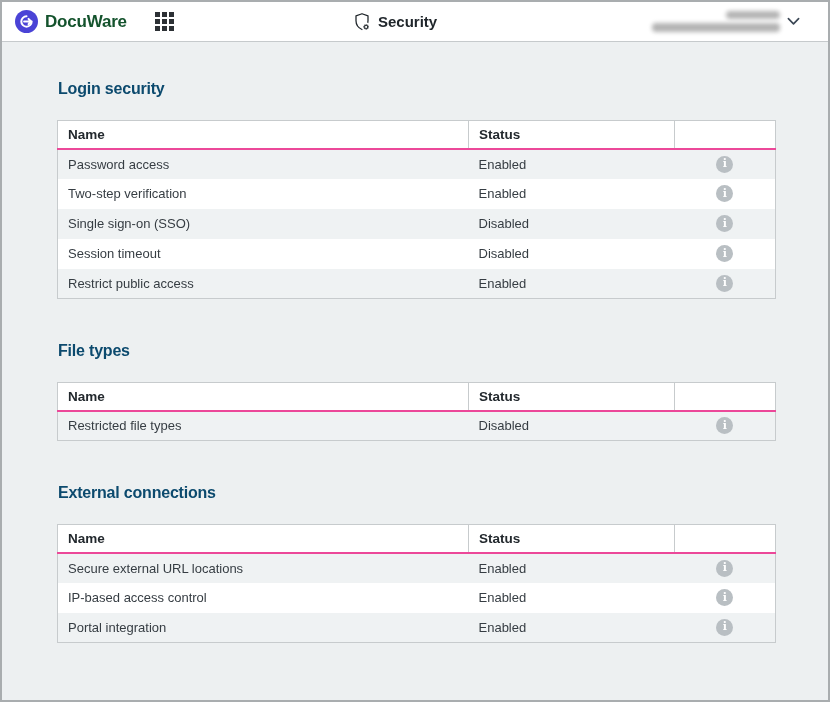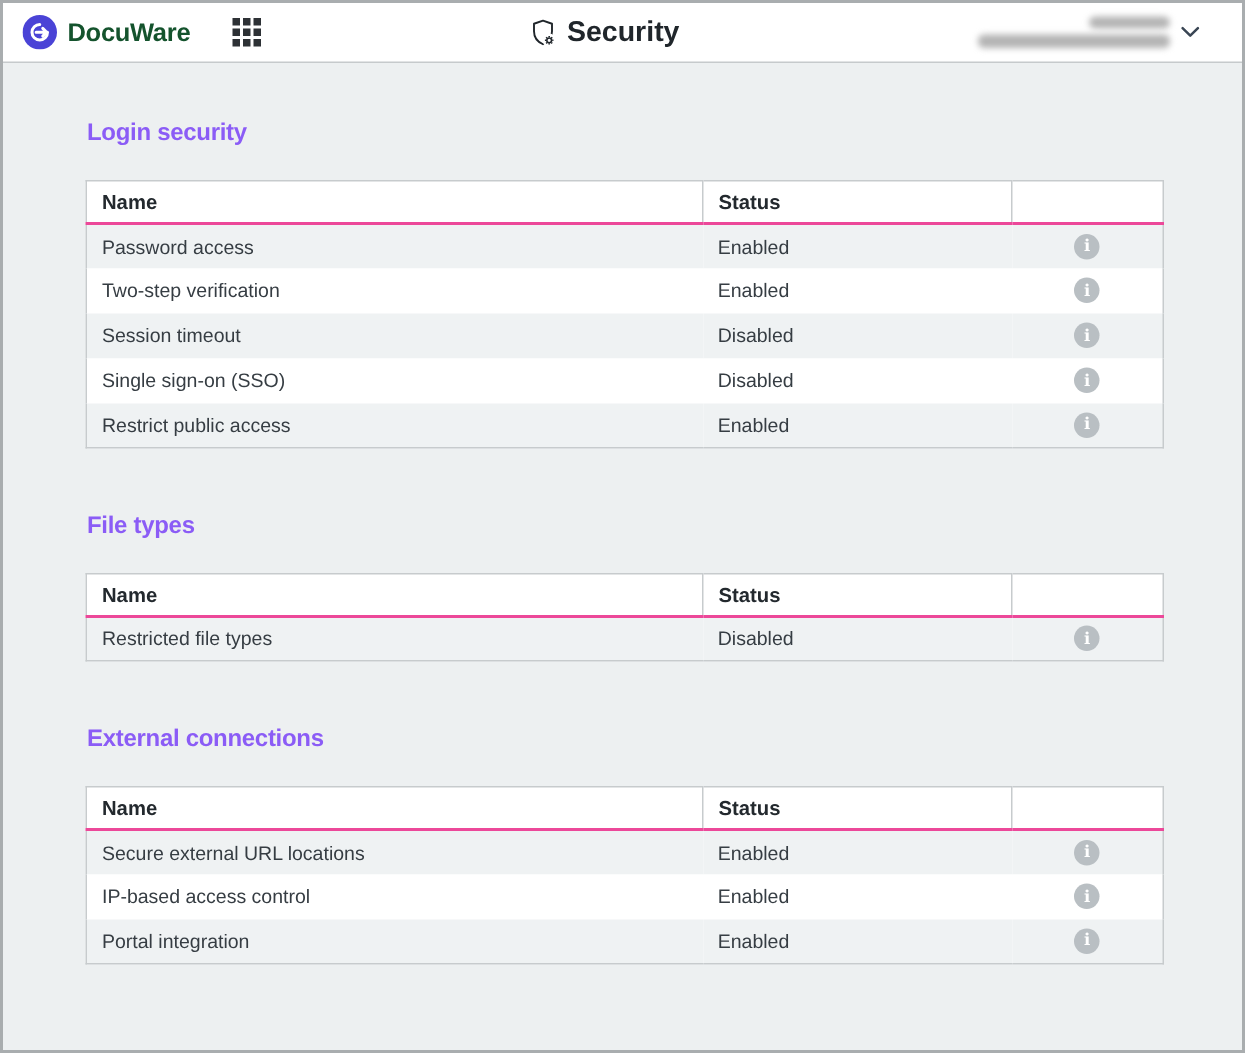--- a/index.html
+++ b/index.html
@@ -30,35 +30,35 @@
     margin-left:28px;
     display:grid; grid-template-columns:repeat(3,5px); grid-template-rows:repeat(3,5px);
     gap:2px; cursor:pointer;
   }
   .apps-grid span { background:#2d3135; width:5px; height:5px; display:block; }
 
   .page-title-group {
     position:absolute; left:351px; top:0; height:100%;
     display:flex; align-items:center; gap:7px;
   }
-  .page-title-text { font-size:19px; font-weight:bold; color:#20262b; }
+  .page-title-text { font-size:15px; font-weight:bold; color:#20262b; }
 
   .user-menu {
     margin-left:auto;
     display:flex; align-items:center; gap:7px; cursor:pointer;
   }
   .user-lines { display:flex; flex-direction:column; align-items:flex-end; gap:4px; }
   .blur-line { background:#b4b4b4; border-radius:4px; filter:blur(2px); }
   .blur-line.line1 { width:54px; height:8px; }
   .blur-line.line2 { width:128px; height:9px; }
 
   
   .content { padding:0 51px 0 55px; }
   .section-title {
-    font-size:16px; font-weight:bold; color:#8b5cf6;
+    font-size:16px; font-weight:bold; color:#0c4a6e;
     margin:38px 0 22px 1px; letter-spacing:-0.2px;
   }
   .section:first-child .section-title { margin-top:38px; }
   .section + .section .section-title { margin-top:43px; }
 
   table.settings-table {
     border-collapse:collapse; table-layout:fixed;
     width:718px; background:#ffffff;
     border:1px solid #c7cbcd;
   }
@@ -179,31 +179,31 @@
     <td class="cell-name">Two-step verification</td>
     <td class="cell-status">Enabled</td>
     <td class="cell-info">
       <span class="info-icon">
         <span class="info-i">i</span>
       </span>
     </td>
   </tr>
 
   <tr class="setting-row">
+    <td class="cell-name">Single sign-on (SSO)</td>
+    <td class="cell-status">Disabled</td>
+    <td class="cell-info">
+      <span class="info-icon">
+        <span class="info-i">i</span>
+      </span>
+    </td>
+  </tr>
+
+  <tr class="setting-row">
     <td class="cell-name">Session timeout</td>
-    <td class="cell-status">Disabled</td>
-    <td class="cell-info">
-      <span class="info-icon">
-        <span class="info-i">i</span>
-      </span>
-    </td>
-  </tr>
-
-  <tr class="setting-row">
-    <td class="cell-name">Single sign-on (SSO)</td>
     <td class="cell-status">Disabled</td>
     <td class="cell-info">
       <span class="info-icon">
         <span class="info-i">i</span>
       </span>
     </td>
   </tr>
 
   <tr class="setting-row">
     <td class="cell-name">Restrict public access</td>

